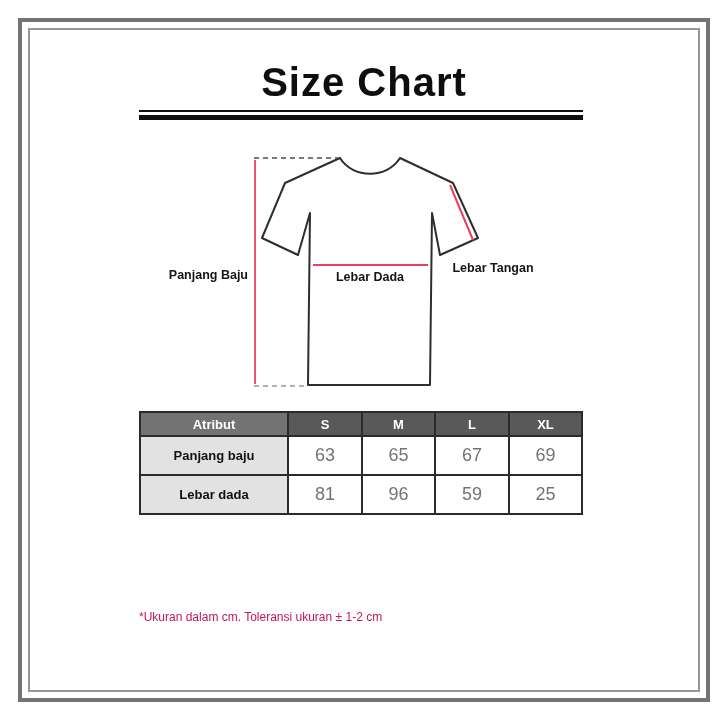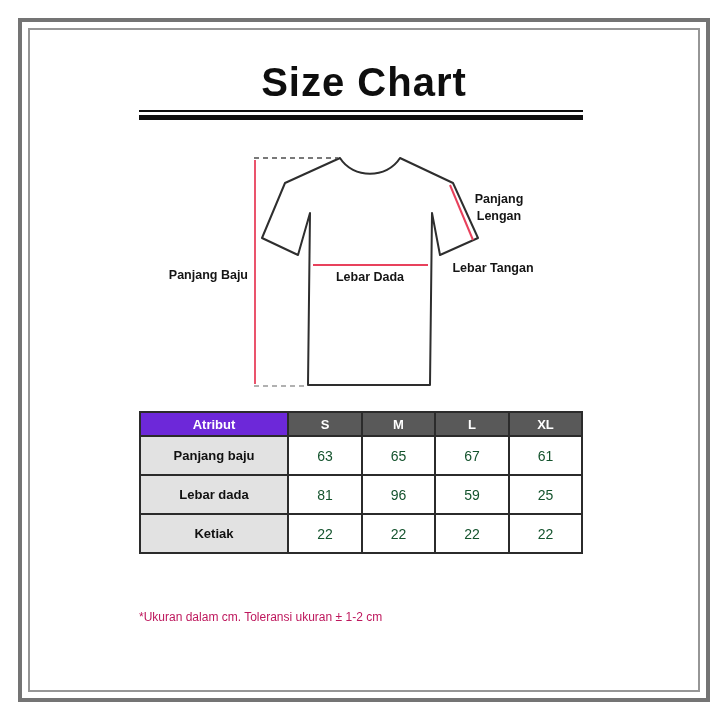--- a/index.html
+++ b/index.html
@@ -37,23 +37,23 @@
   .size-table {
     position:absolute; left:139px; top:411px;
     border-collapse:collapse; table-layout:fixed;
   }
   .size-table th, .size-table td {
     border:2px solid #2b2b2b; text-align:center; vertical-align:middle; padding:0;
   }
   .size-table thead th {
     height:22px; font-size:13px; font-weight:700; color:#ffffff; background:#595959;
   }
-  .size-table thead th.attr-h { background:#6d28d9; }
+  .size-table thead th.attr-h { background:#737373; }
   .size-table tbody td {
-    height:37px; font-size:14px; color:#14532d; background:#ffffff; font-weight:400;
+    height:37px; font-size:18px; color:#737373; background:#ffffff; font-weight:400;
   }
   .size-table tbody td.attr {
     background:#e2e2e2; color:#111111; font-weight:700; font-size:13px;
   }
 
   .footnote {
     position:absolute; left:139px; top:610px;
     font-size:12px; color:#be185d;
   }
 </style>
@@ -77,24 +77,20 @@
       <path d="M200,18 C213,39 247,39 260,18 L313,43 L338,98 L300,115 L292,73 L290,245 L168,245 L170,73 L158,115 L122,98 L145,43 Z" fill="#ffffff" stroke-width="2" stroke-linejoin="round" stroke="#2e2e2e"></path>
       <line x1="114" y1="18" x2="198" y2="18" stroke="#4d4d4d" stroke-width="1.6" stroke-dasharray="5,4"></line>
       <line x1="114" y1="246" x2="167" y2="246" stroke="#989898" stroke-width="1.6" stroke-dasharray="5,4"></line>
       <line x1="115" y1="20" x2="115" y2="244" stroke-width="1.8" stroke="#e8415c"></line>
       <line x1="173" y1="125" x2="288" y2="125" stroke-width="2" stroke="#e8415c"></line>
       <line x1="310" y1="45" x2="333" y2="100" stroke-width="2" stroke="#e8415c"></line>
     </svg>
 
     <div class="lbl lbl-panjang-baju">Panjang Baju</div>
     <div class="lbl lbl-lebar-dada">Lebar Dada</div>
-    <div class="lbl lbl-panjang-lengan">
-      <div>Panjang</div>
-      <div>Lengan</div>
-    </div>
     <div class="lbl lbl-lebar-tangan">Lebar Tangan</div>
   </div>
 
   <table class="size-table">
     <colgroup>
       <col style="width:148px">
         <col style="width:74px">
         <col style="width:73px">
       <col style="width:74px">
         <col style="width:73px">
@@ -107,34 +103,27 @@
         <th>L</th>
         <th>XL</th>
       </tr>
     </thead>
     <tbody>
       <tr>
         <td class="attr">Panjang baju</td>
         <td>63</td>
         <td>65</td>
         <td>67</td>
-        <td>61</td>
+        <td>69</td>
       </tr>
       <tr>
         <td class="attr">Lebar dada</td>
         <td>81</td>
         <td>96</td>
         <td>59</td>
         <td>25</td>
-      </tr>
-      <tr>
-        <td class="attr">Ketiak</td>
-        <td>22</td>
-        <td>22</td>
-        <td>22</td>
-        <td>22</td>
       </tr>
     </tbody>
   </table>
 
   <div class="footnote">*Ukuran dalam cm. Toleransi ukuran ± 1-2 cm</div>
 
 </div>
 
 </body></html>

